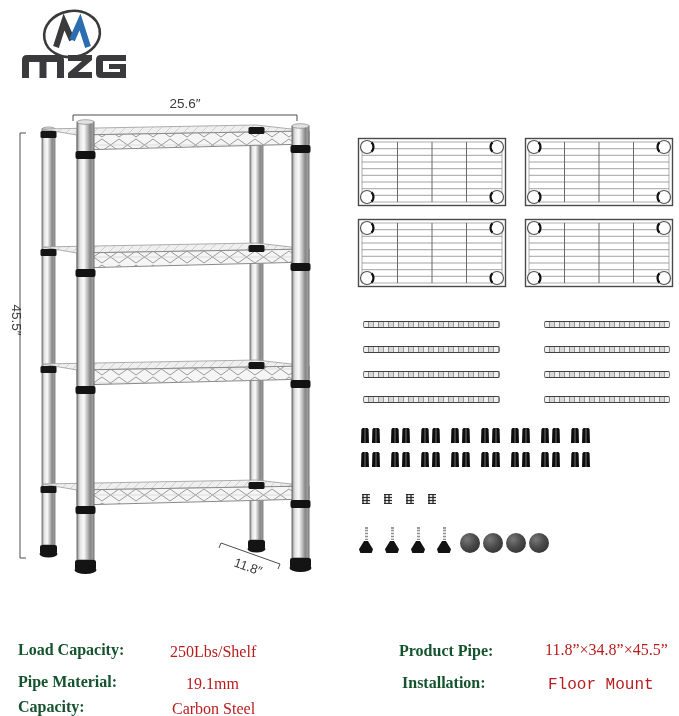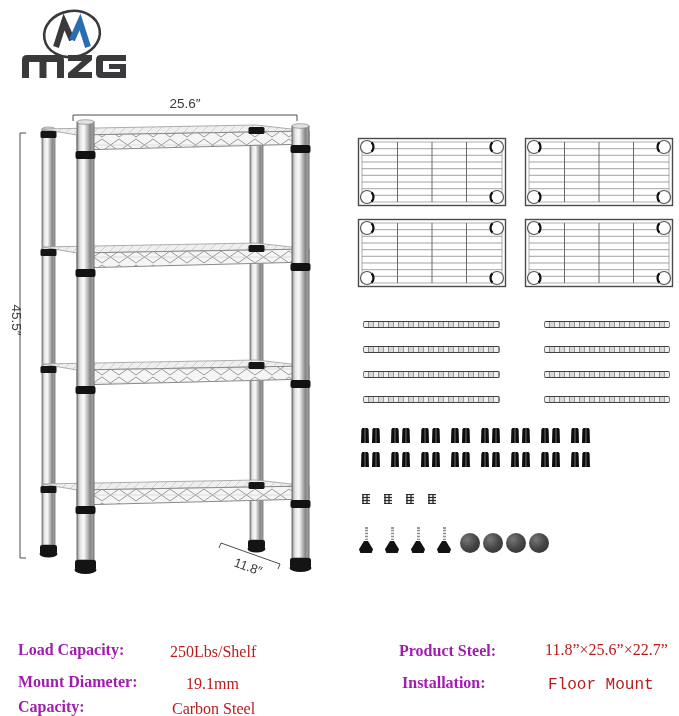--- a/index.html
+++ b/index.html
@@ -45,21 +45,21 @@
     border-top:2px solid #9a9a9a;box-sizing:border-box;}
   .lev-foot .cone{position:absolute;left:1px;bottom:1px;width:14px;height:12px;display:block;
     background:#121212;clip-path:polygon(36% 0,64% 0,100% 68%,90% 100%,10% 100%,0 68%);}
 
   .parts-caps{position:absolute;left:120px;top:533px;display:flex;gap:3px;}
   .cap{display:block;width:20px;height:20px;border-radius:50%;
     background:radial-gradient(circle at 35% 32%,#787878 0%,#4a4a4a 45%,#262626 100%);}
 
   
   .spec{position:absolute;font-family:"Liberation Serif",serif;font-size:16px;white-space:nowrap;}
-  .spec-label{font-weight:bold;color:#a21caf;}
+  .spec-label{font-weight:bold;color:#14532d;}
   .spec-value{color:#b91c1c;}
   .s1l{left:18px;top:641px;} .s1v{left:170px;top:643px;}
   .s2l{left:18px;top:673px;} .s2v{left:186px;top:675px;}
   .s3l{left:18px;top:698px;} .s3v{left:172px;top:700px;}
   .s4l{left:399px;top:642px;} .s4v{left:545px;top:641px;}
   .s5l{left:402px;top:674px;font-family:Liberation Serif, serif;} .s5v{left:548px;top:676px;font-family:Liberation Mono, monospace;}
 </style>
 </head>
 <body>
 
@@ -416,23 +416,23 @@
       <i class="cap"></i>
     <i class="cap"></i>
         <i class="cap"></i>
         <i class="cap"></i>
       </div>
   </div>
 
   <div>
     <span class="spec spec-label s1l">Load Capacity:</span>
     <span class="spec spec-value s1v">250Lbs/Shelf</span>
-    <span class="spec spec-label s2l">Mount Diameter:</span>
+    <span class="spec spec-label s2l">Pipe Material:</span>
     <span class="spec spec-value s2v">19.1mm</span>
     <span class="spec spec-label s3l">Capacity:</span>
     <span class="spec spec-value s3v">Carbon Steel</span>
-    <span class="spec spec-label s4l">Product Steel:</span>
-    <span class="spec spec-value s4v">11.8”×25.6”×22.7”</span>
+    <span class="spec spec-label s4l">Product Pipe:</span>
+    <span class="spec spec-value s4v">11.8”×34.8”×45.5”</span>
     <span class="spec spec-label s5l">Installation:</span>
     <span class="spec spec-value s5v">Floor Mount</span>
   </div>
 
 </div>
 
 </body></html>

